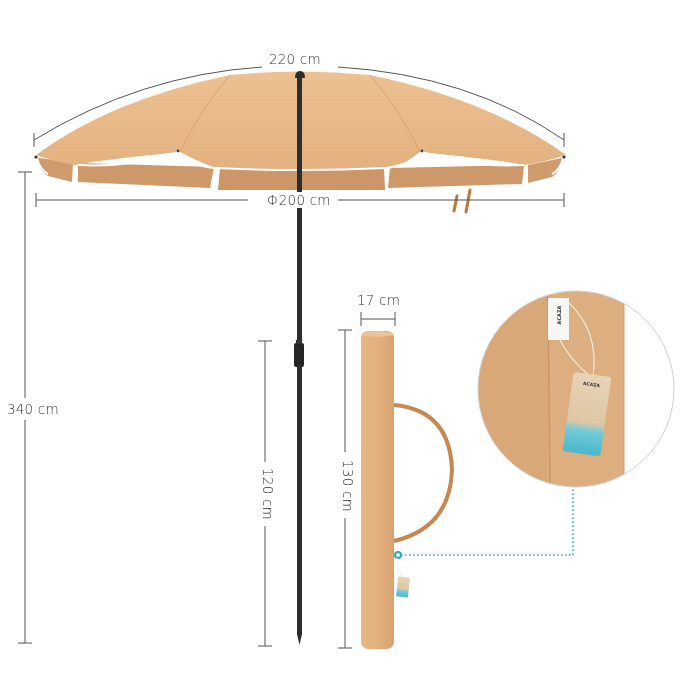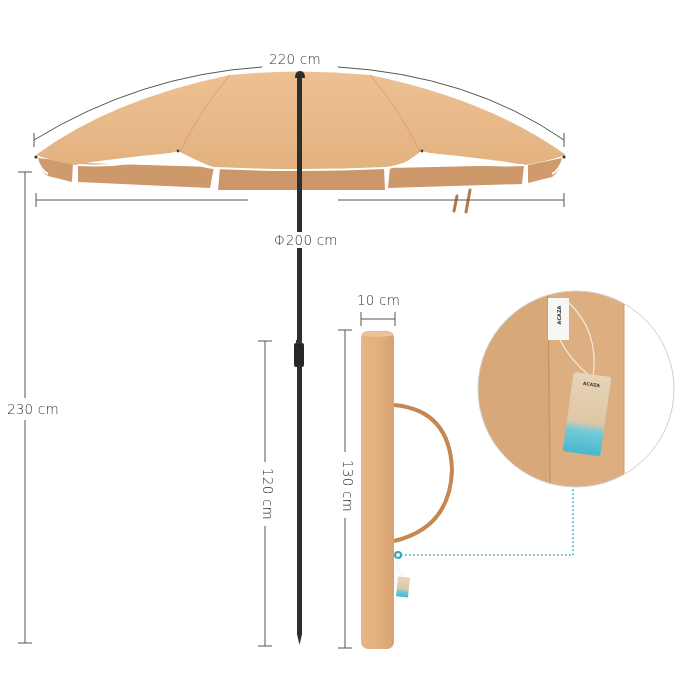--- a/index.html
+++ b/index.html
@@ -154,28 +154,28 @@
       <g transform="rotate(8 586 414)">
         <rect x="568" y="374" width="38" height="80" rx="3" fill="url(#tagGrad)"></rect>
       </g>
     </g>
     <circle cx="576" cy="389" r="98" fill="none" stroke="#cfcfcf" stroke-width="1"></circle>
   </g>
 </svg>
 
 <div class="label" style="left:266px; top:51px;">220 cm</div>
 
-<div class="label" style="left:271px; top:192px;margin-top:40px;">Φ200 cm</div>
+<div class="label" style="left:264px; top:192px;">Φ200 cm</div>
 
-<div class="label" style="left:4px; top:401px;">230 cm</div>
+<div class="label" style="left:4px; top:401px;">340 cm</div>
 
 <div class="label vertical" style="left:236px; top:486px; width:58px; text-align:center;">120 cm</div>
 
 <div class="label vertical" style="left:316px; top:478px; width:58px; text-align:center;">130 cm</div>
 
-<div class="label" style="left:354px; top:292px;">10 cm</div>
+<div class="label" style="left:354px; top:292px;">17 cm</div>
 
 <div style="position:absolute; left:544px; top:312px; width:30px; font-size:5px; font-weight:bold; color:#333;
             transform:rotate(-90deg); text-align:center; font-family:'DejaVu Sans', sans-serif;">ACAZA</div>
 <div style="position:absolute; left:583px; top:382px; font-size:4.5px; font-weight:bold; color:#333;
             transform:rotate(8deg); font-family:'DejaVu Sans', sans-serif;">ACAZA</div>
 
 </div>
 
 </body></html>

